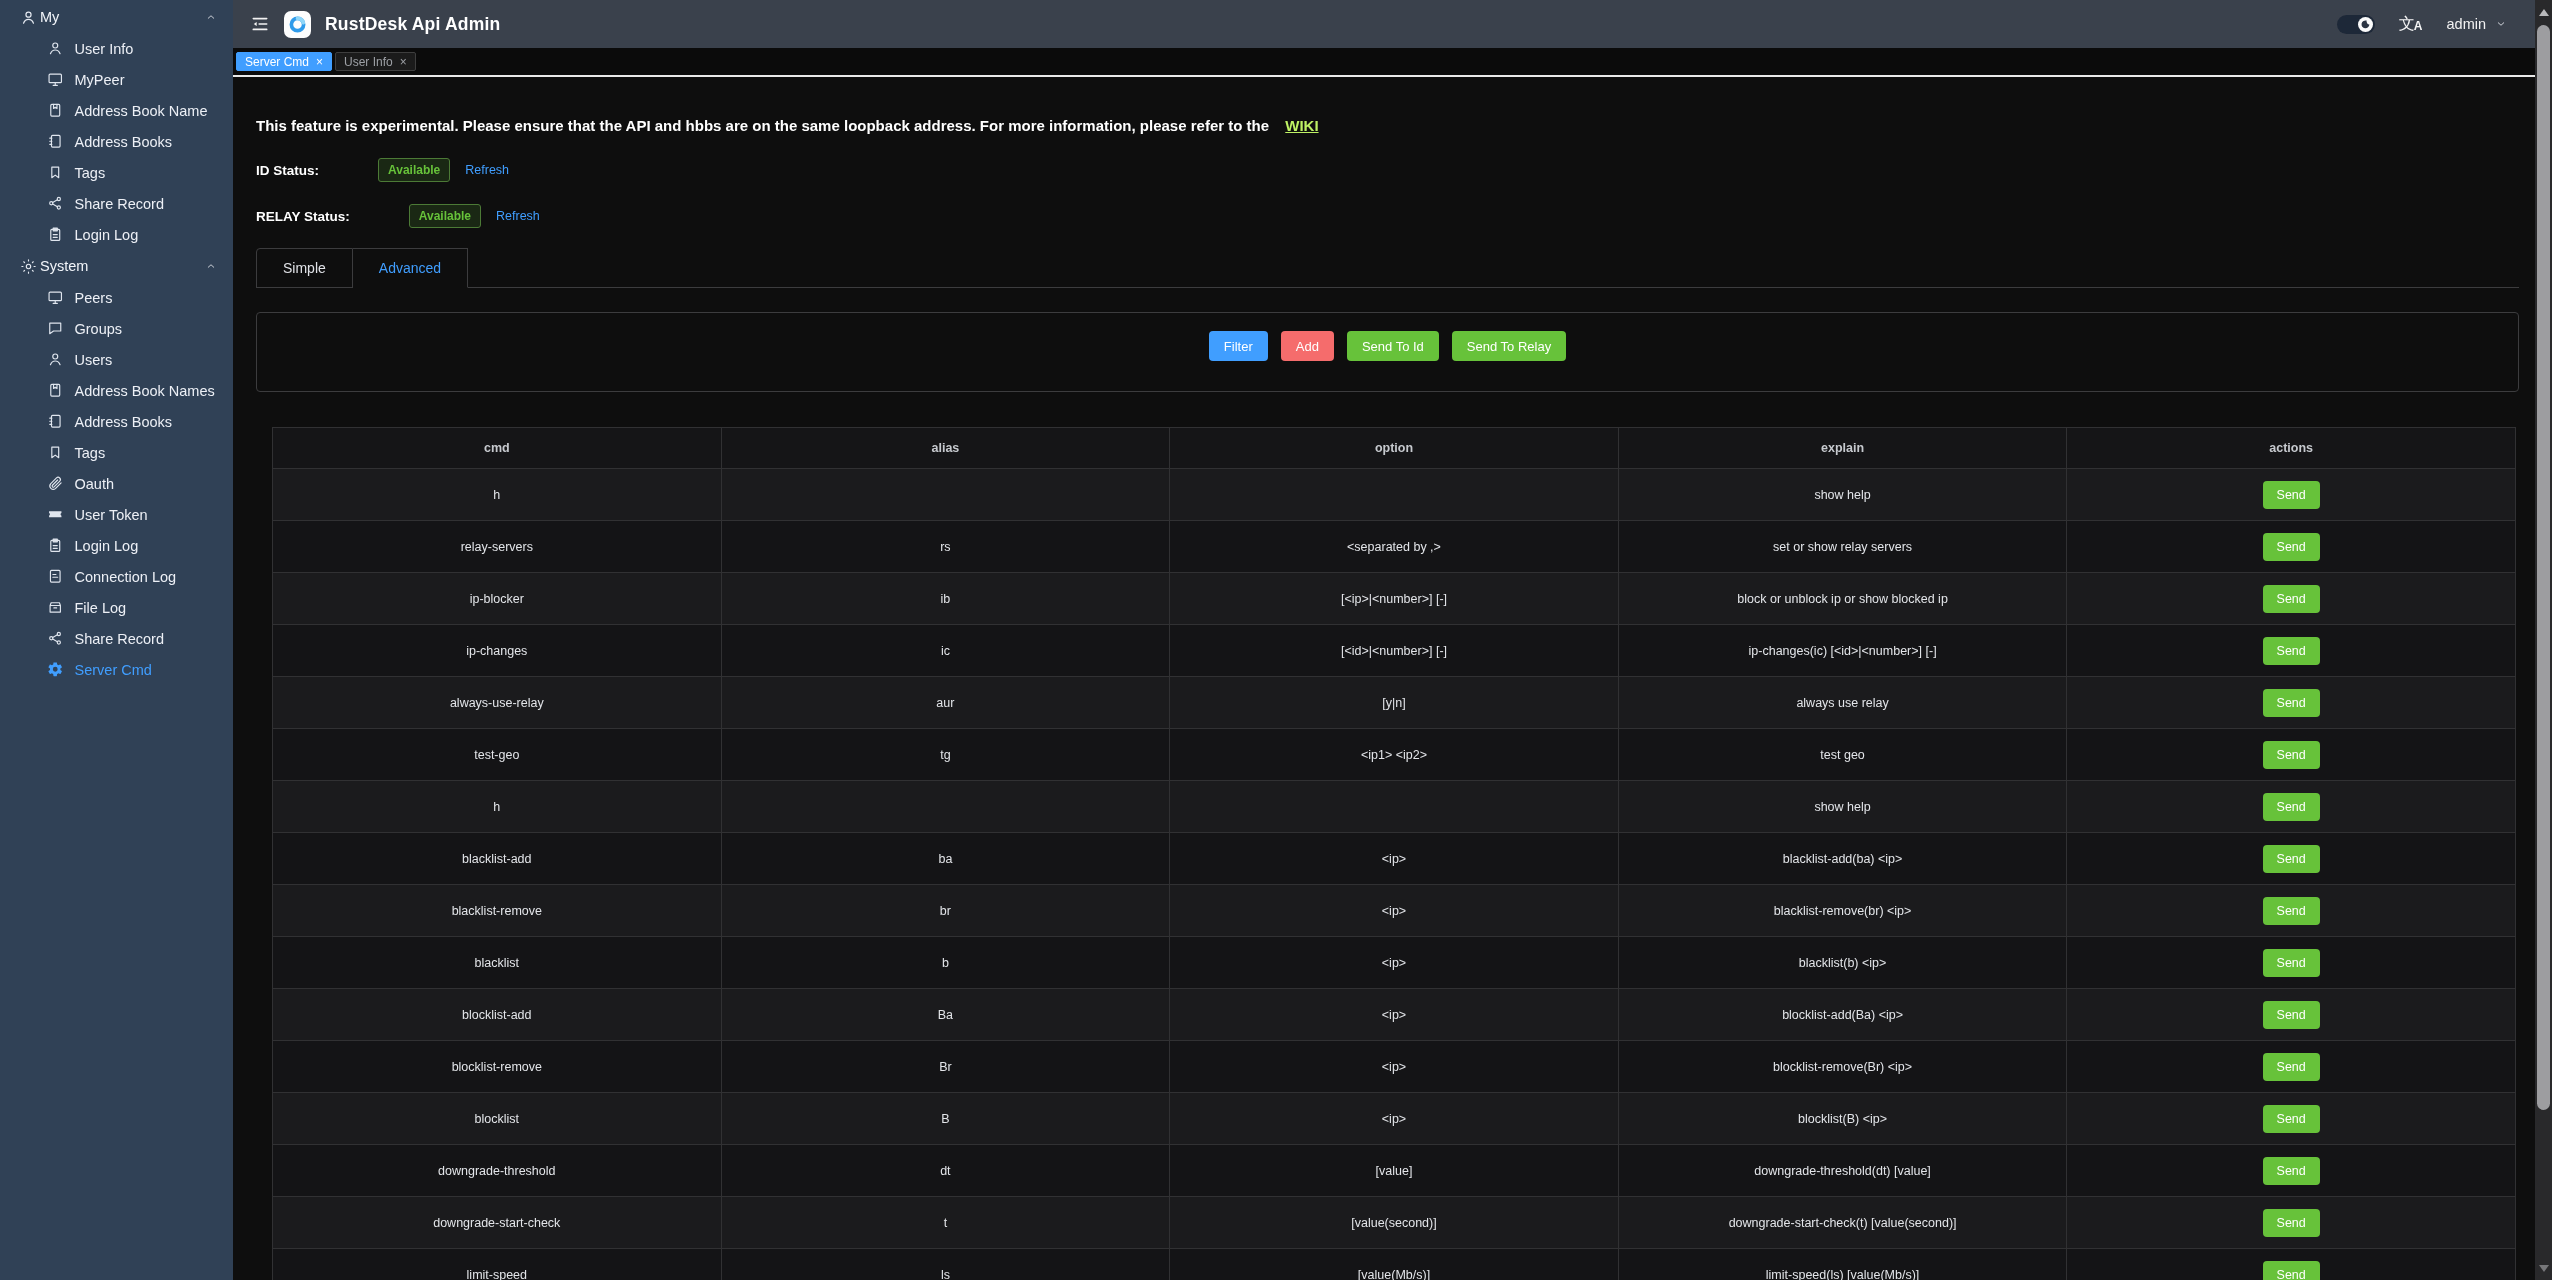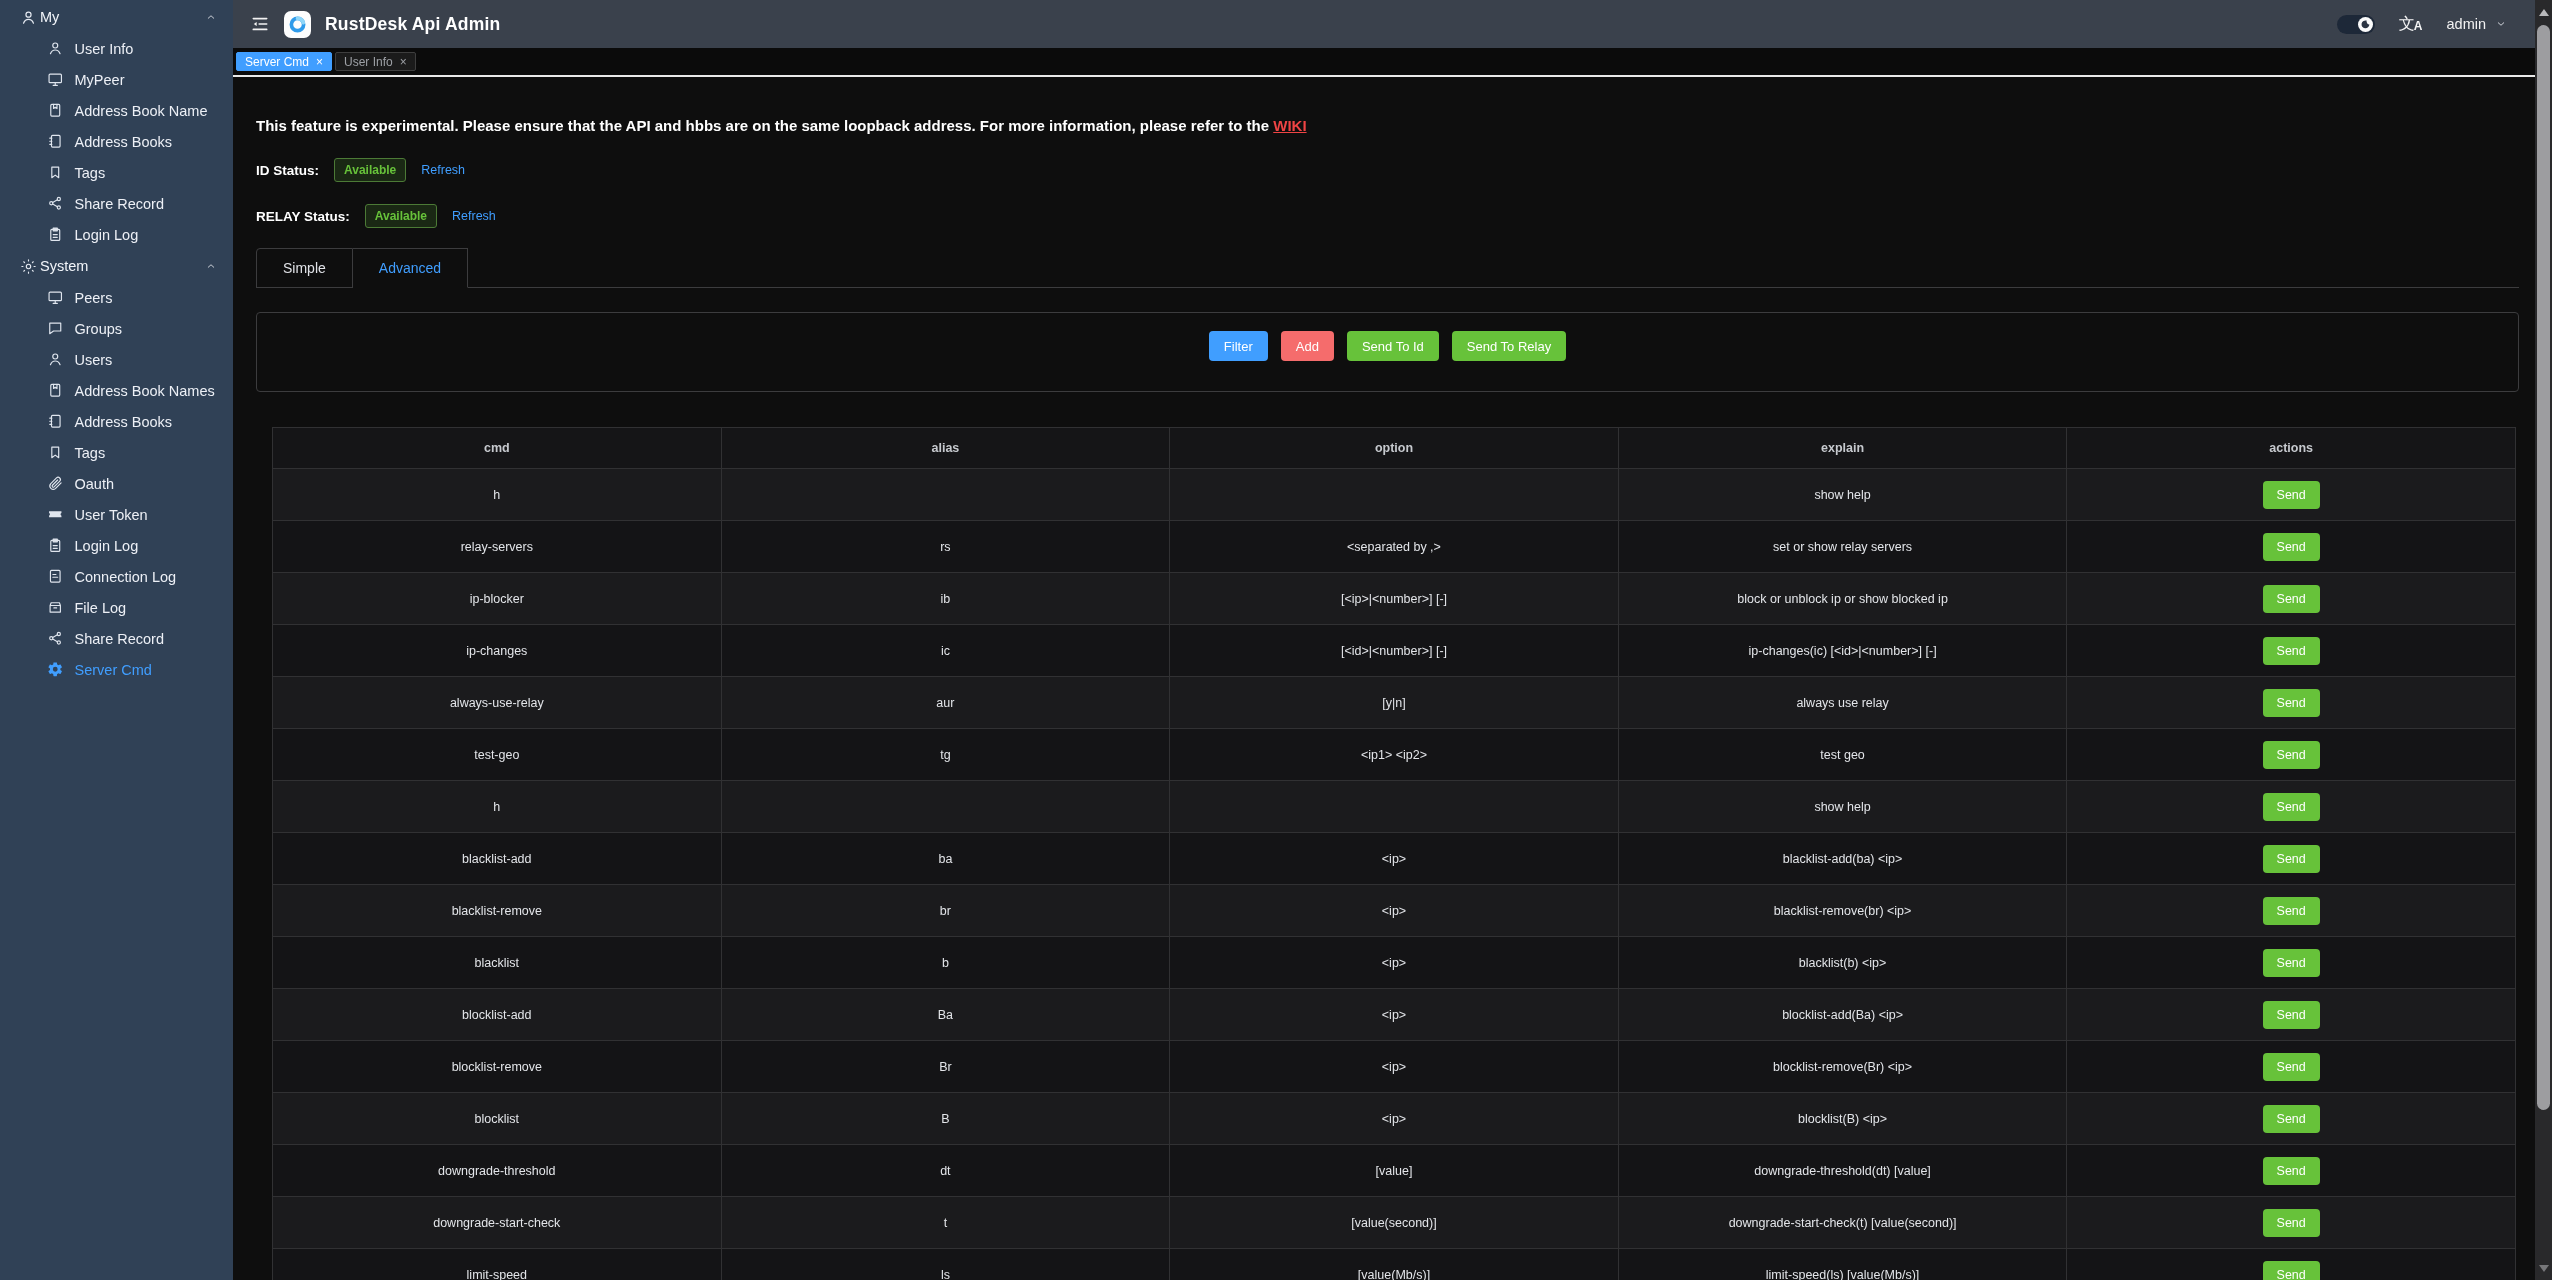--- a/index.html
+++ b/index.html
@@ -33,26 +33,26 @@
 
   
   .tabstrip{position:absolute;left:233px;right:17px;top:48px;height:27px;background:#0b0b0b;border-bottom:2px solid #e9e9e9;display:flex;align-items:flex-end;padding-left:3px;gap:3px;box-sizing:content-box;z-index:2;}
   .chip{height:19px;margin-bottom:4px;display:flex;align-items:center;gap:7px;padding:0 8px;font-size:12px;border-radius:2px;cursor:pointer;background:#1b1b1b;border:1px solid #3e3e3e;color:#9da0a5;box-sizing:border-box;}
   .chip.active{background:#409eff;border-color:#409eff;color:#ffffff;}
   .chip .x{font-size:12px;line-height:1;}
 
   
   .content{position:absolute;left:233px;right:17px;top:77px;bottom:0;background:#0e0e0e;padding:0 16px 0 23px;box-sizing:border-box;overflow:hidden;}
   .warning{margin:40px 0 0 0;font-size:15px;font-weight:700;color:#ffffff;}
-  .wiki{color:#ef4444;font-weight:700;text-decoration:underline;cursor:pointer;}
+  .wiki{color:#bef264;font-weight:700;text-decoration:underline;cursor:pointer;margin-left:12px;}
   .status-row{display:flex;align-items:center;gap:15px;}
   .status-row.st1{margin-top:24px;text-align:center;}
   .status-row.st2{margin-top:22px;}
   .st-label{font-size:13.5px;font-weight:700;color:#ffffff;}
-  .tag{height:24px;display:inline-flex;align-items:center;padding:0 9px;border-radius:3px;font-size:12px;font-weight:700;color:#67c23a;background:rgba(103,194,58,.15);border:1px solid #4c7a36;box-sizing:border-box;}
+  .tag{height:24px;display:inline-flex;align-items:center;padding:0 9px;border-radius:3px;font-size:12px;font-weight:700;color:#67c23a;background:rgba(103,194,58,.15);border:1px solid #4c7a36;box-sizing:border-box;margin-left:44px;}
   .refresh{font-size:12.5px;color:#409eff;cursor:pointer;text-decoration:none;}
 
   .mode-tabs{display:flex;margin-top:20px;border-bottom:1px solid #3c3c3e;}
   .mtab{height:40px;margin-bottom:-1px;box-sizing:border-box;display:flex;align-items:center;padding:0 26px;border:1px solid #3c3c3e;font-size:14px;color:#e0e2e7;cursor:pointer;background:transparent;}
   .mtab + .mtab{border-left:none;}
   .mtab:first-child{border-top-left-radius:4px;}
   .mtab.active{color:#409eff;border-bottom-color:#0e0e0e;background:#0e0e0e;}
 
   .btn-panel{margin-top:24px;border:1px solid #3c3c3e;border-radius:4px;padding:18px 9px 30px;display:flex;gap:13px;justify-content:center;}
   .btn{height:30px;padding:0 15px;border:none;border-radius:4px;color:#fff;font-size:13px;font-family:inherit;cursor:pointer;}

